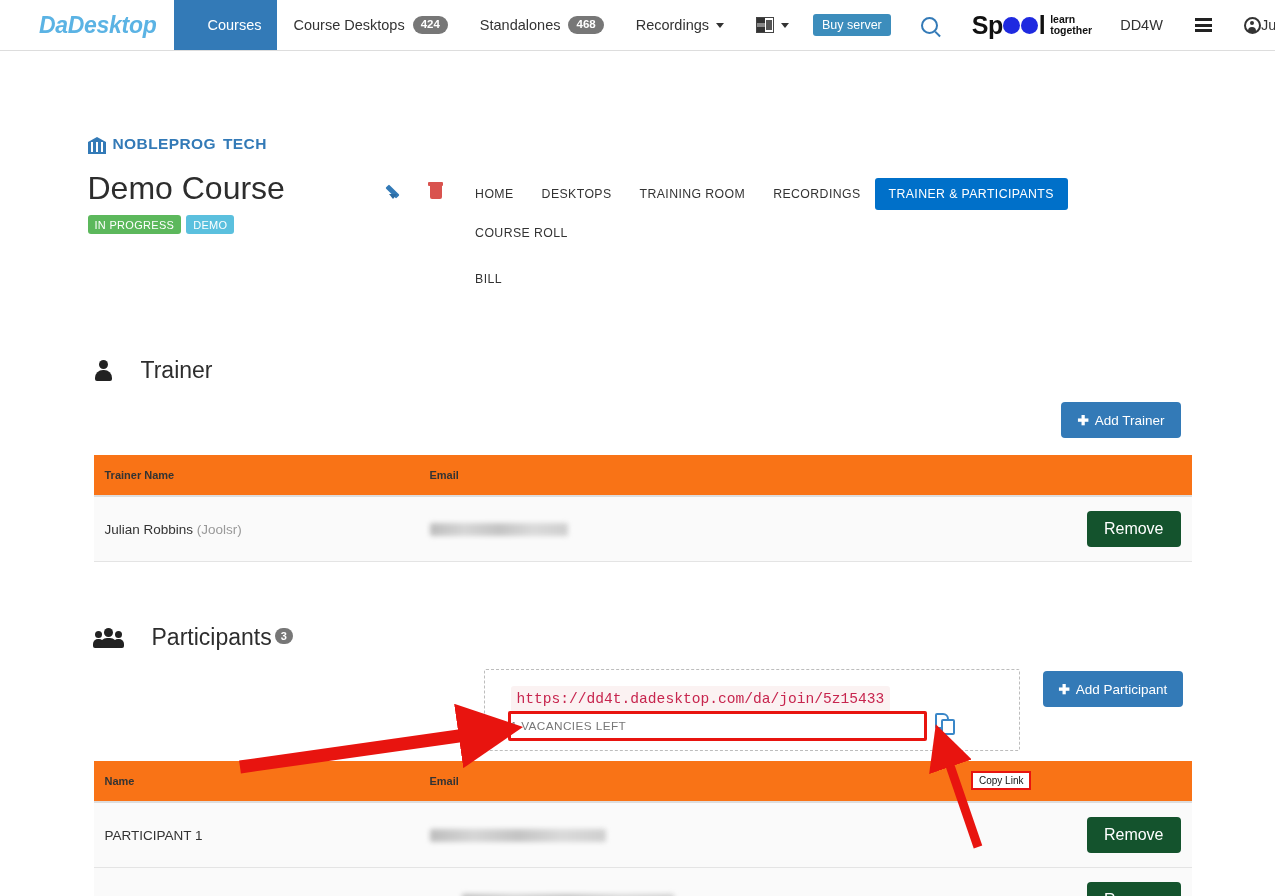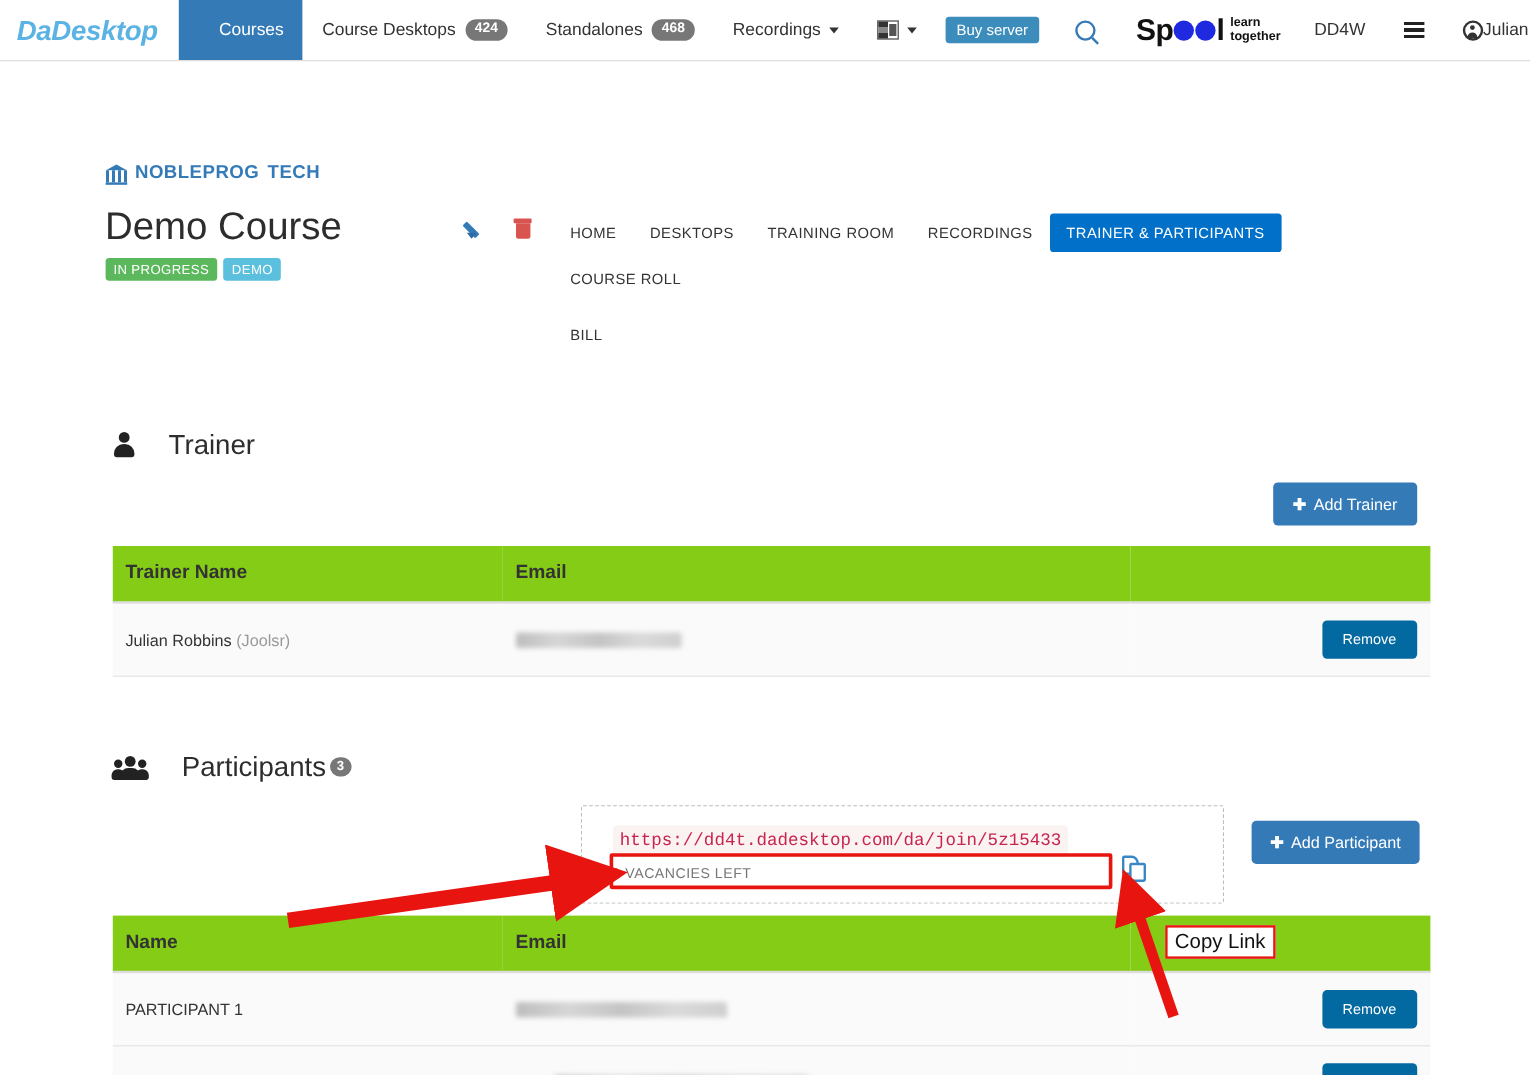--- a/index.html
+++ b/index.html
@@ -22,20 +22,21 @@
     white-space: nowrap;
   }
   .brand {
     display: flex; align-items: center;
     padding: 0 18px 0 14px;
     font-size: 23px;
     font-weight: bold;
     font-style: italic;
     color: #5bb3e4;
     letter-spacing: -0.3px;
+    margin-left: 25px;
   }
   .navitem {
     display: flex; align-items: center;
     padding: 0 16px;
     font-size: 14.5px;
     color: #333;
     cursor: pointer;
   }
   .navitem.active {
     background: #337ab7;
@@ -356,23 +357,23 @@
   }
   .btn-primary .plus { font-weight: bold; margin-right: 6px; }
 
   table.grid {
     width: 1098px;
     margin-top: 17px;
     border-collapse: collapse;
     margin-left: 6px;
   }
   table.grid thead th {
-    background: #84cc16;
+    background: #f97316;
     text-align: left;
-    font-size: 16px;
+    font-size: 11px;
     font-weight: bold;
     color: #333;
     padding: 14px 11px;
     border-bottom: 2px solid #dddddd;
   }
   table.grid tbody td {
     font-size: 13.5px;
     color: #333;
     padding: 14px 11px;
     border-bottom: 1px solid #e4e4e4;
@@ -383,25 +384,25 @@
   .muted { color: #999999; }
   .blur-email {
     display: inline-block;
     height: 13px;
     border-radius: 2px;
     background: linear-gradient(90deg,#bdbdbd,#d6d6d6,#c4c4c4,#dadada,#cfcfcf);
     filter: blur(2.4px);
     vertical-align: middle;
   }
   .btn-remove {
-    background: #0369a1;
+    background: #14532d;
     color: #ffffff;
     border: none;
     border-radius: 4px;
-    font-size: 12px;
+    font-size: 16px;
     padding: 9px 17px;
     cursor: pointer;
     float: right;
     font-family: "Liberation Sans", sans-serif;
   }
   td.act { text-align: right; padding-right: 85px; }
 
   
   .join-wrap {
     position: relative;
@@ -458,36 +459,36 @@
     background: #fff;
   }
   .vac {
     margin-top: 7px;
     font-size: 11.8px;
     color: #777;
     letter-spacing: 0.4px;
   }
   .add-part-btn {
     position: absolute;
-    left: 955px; top: 13px;
+    left: 955px; top: 2px;
   }
 
   
   .ann-layer {
     position: absolute;
     left: 0; top: 0; width: 1275px; height: 896px;
     pointer-events: none;
   }
   .copy-label {
     position: absolute;
     left: 971px; top: 636px;
     border: 2px solid #e8140f;
     background: #ffffff;
     color: #111;
-    font-size: 17px;
+    font-size: 10px;
     padding: 2px 6px;
   }
 </style>
 </head>
 <body>
 
 <div class="topnav">
   <div class="brand">DaDesktop</div>
 
   <div class="navitem active">

